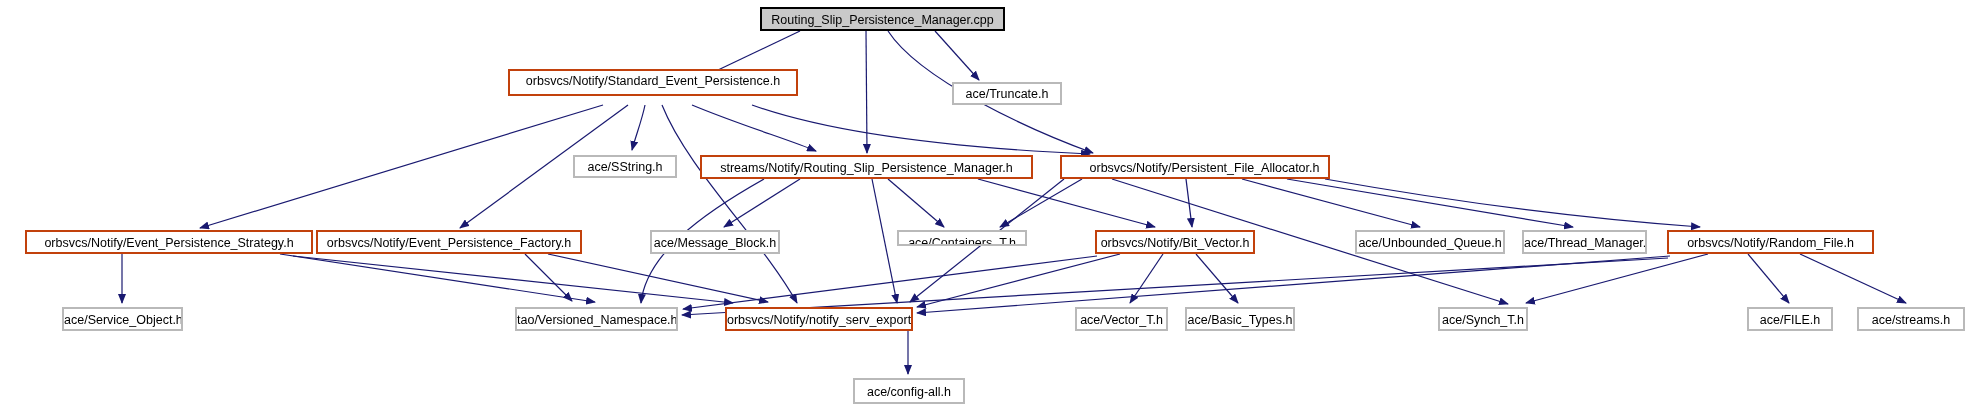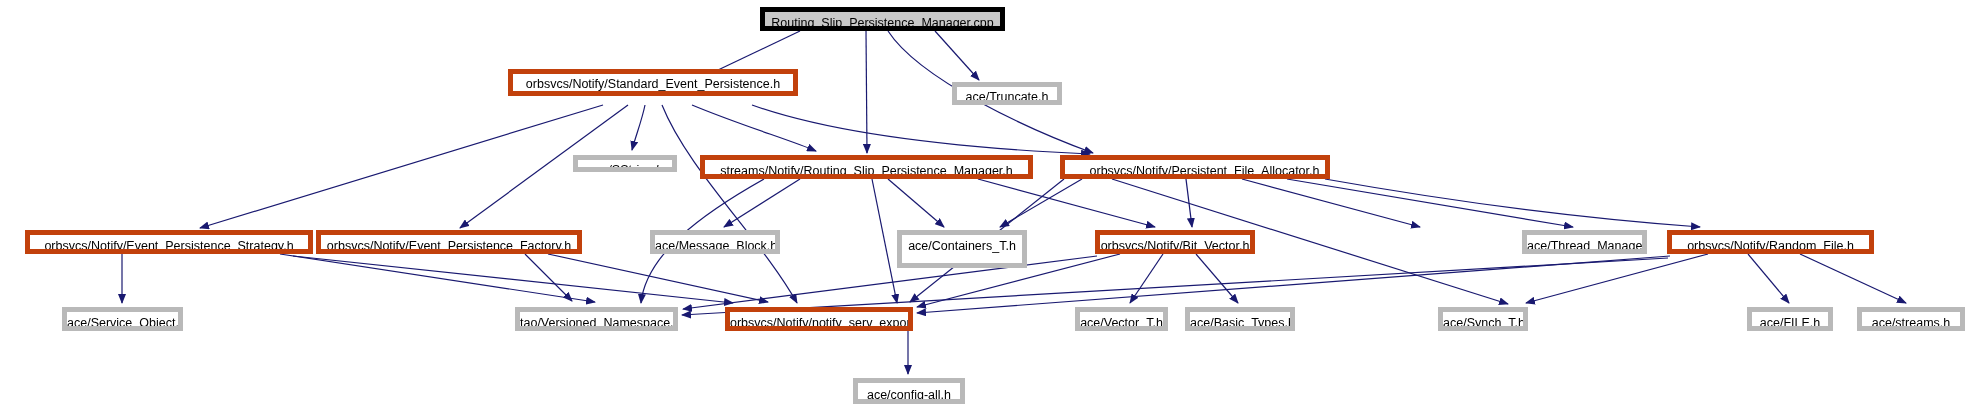--- a/index.html
+++ b/index.html
@@ -8,21 +8,21 @@
     width:1968px;height:411px;
     background:#ffffff;
     font-family:"Liberation Sans", sans-serif;
     overflow:hidden;
   }
   #edges{position:absolute;left:0;top:0;width:1968px;height:411px;}
   .node{
     position:absolute;
     box-sizing:border-box;
     background:#ffffff;
-    border:5px solid #c2410c;
+    border:2px solid #c2410c;
     color:#000000;
     text-align:center;
     font-size:12.5px;
     line-height:21px;
     white-space:nowrap;
     overflow:hidden;
     z-index:2;
   }
   .node.external{border-color:#b9b9b9;}
   .node.root{background:#c9c9c9;border-color:#000000;}
@@ -71,28 +71,29 @@
       <path d="M1708,254 L1526,303" fill="none" stroke="#191970" stroke-width="1.2" marker-end="url(#arrow)"></path>
       <path d="M1748,254 L1789,303" fill="none" stroke="#191970" stroke-width="1.2" marker-end="url(#arrow)"></path>
       <path d="M1800,254 L1906,303" fill="none" stroke="#191970" stroke-width="1.2" marker-end="url(#arrow)"></path>
       <path d="M1670,256 L917,313" fill="none" stroke="#191970" stroke-width="1.2" marker-end="url(#arrow)"></path>
       <path d="M1668,258 L682,315" fill="none" stroke="#191970" stroke-width="1.2" marker-end="url(#arrow)"></path>
       <path d="M908,331 L908,374" fill="none" stroke="#191970" stroke-width="1.2" marker-end="url(#arrow)"></path>
     </svg>
     <div class="node root" style="left: 760px; top: 7px; width: 245px; height: 24px; line-height: 22px;">Routing_Slip_Persistence_Manager.cpp</div>
     <div class="node internal" style="left: 508px; top: 69px; width: 290px; height: 27px; line-height: 21px;">orbsvcs/Notify/Standard_Event_Persistence.h</div>
     <div class="node external" style="left: 952px; top: 82px; width: 110px; height: 23px; line-height: 21px;">ace/Truncate.h</div>
-    <div class="node external" style="left: 573px; top: 155px; width: 104px; height: 17px; line-height: 21px; font-style: italic;">ace/SString.h</div>
+    <div class="node external" style="left: 573px; top: 155px; width: 104px; height: 23px; line-height: 21px;">ace/SString.h</div>
     <div class="node internal" style="left: 700px; top: 155px; width: 333px; height: 24px; line-height: 22px;">streams/Notify/Routing_Slip_Persistence_Manager.h</div>
     <div class="node internal" style="left: 1060px; top: 155px; width: 270px; height: 24px; line-height: 22px; padding-left: 19px;">orbsvcs/Notify/Persistent_File_Allocator.h</div>
     <div class="node internal" style="left: 5px; top: 230px; width: 288px; height: 24px; line-height: 22px; margin-left: 20px;">orbsvcs/Notify/Event_Persistence_Strategy.h</div>
     <div class="node internal" style="left: 316px; top: 230px; width: 266px; height: 24px; line-height: 22px;">orbsvcs/Notify/Event_Persistence_Factory.h</div>
     <div class="node external" style="left: 650px; top: 230px; width: 130px; height: 24px; line-height: 22px;">ace/Message_Block.h</div>
-    <div class="node external" style="left: 897px; top: 230px; width: 130px; height: 38px; line-height: 22px;">ace/Containers_T.h</div>
+    <div class="node external" style="left: 897px; top: 230px; width: 130px; height: 16px; line-height: 22px;">ace/Containers_T.h</div>
     <div class="node internal" style="left: 1095px; top: 230px; width: 160px; height: 24px; line-height: 22px;">orbsvcs/Notify/Bit_Vector.h</div>
+    <div class="node external" style="left: 1355px; top: 230px; width: 150px; height: 24px; line-height: 22px;">ace/Unbounded_Queue.h</div>
     <div class="node external" style="left: 1522px; top: 230px; width: 125px; height: 24px; line-height: 22px;">ace/Thread_Manager.h</div>
     <div class="node internal" style="left: 1667px; top: 230px; width: 207px; height: 24px; line-height: 22px;">orbsvcs/Notify/Random_File.h</div>
     <div class="node external" style="left: 62px; top: 307px; width: 121px; height: 24px; line-height: 22px;">ace/Service_Object.h</div>
     <div class="node external" style="left: 515px; top: 307px; width: 163px; height: 24px; line-height: 22px;">tao/Versioned_Namespace.h</div>
     <div class="node internal" style="left: 725px; top: 307px; width: 188px; height: 24px; line-height: 22px;">orbsvcs/Notify/notify_serv_export.h</div>
     <div class="node external" style="left: 1075px; top: 307px; width: 93px; height: 24px; line-height: 22px;">ace/Vector_T.h</div>
     <div class="node external" style="left: 1185px; top: 307px; width: 110px; height: 24px; line-height: 22px;">ace/Basic_Types.h</div>
     <div class="node external" style="left: 1438px; top: 307px; width: 90px; height: 24px; line-height: 22px;">ace/Synch_T.h</div>
     <div class="node external" style="left: 1747px; top: 307px; width: 86px; height: 24px; line-height: 22px;">ace/FILE.h</div>
     <div class="node external" style="left: 1857px; top: 307px; width: 108px; height: 24px; line-height: 22px;">ace/streams.h</div>

